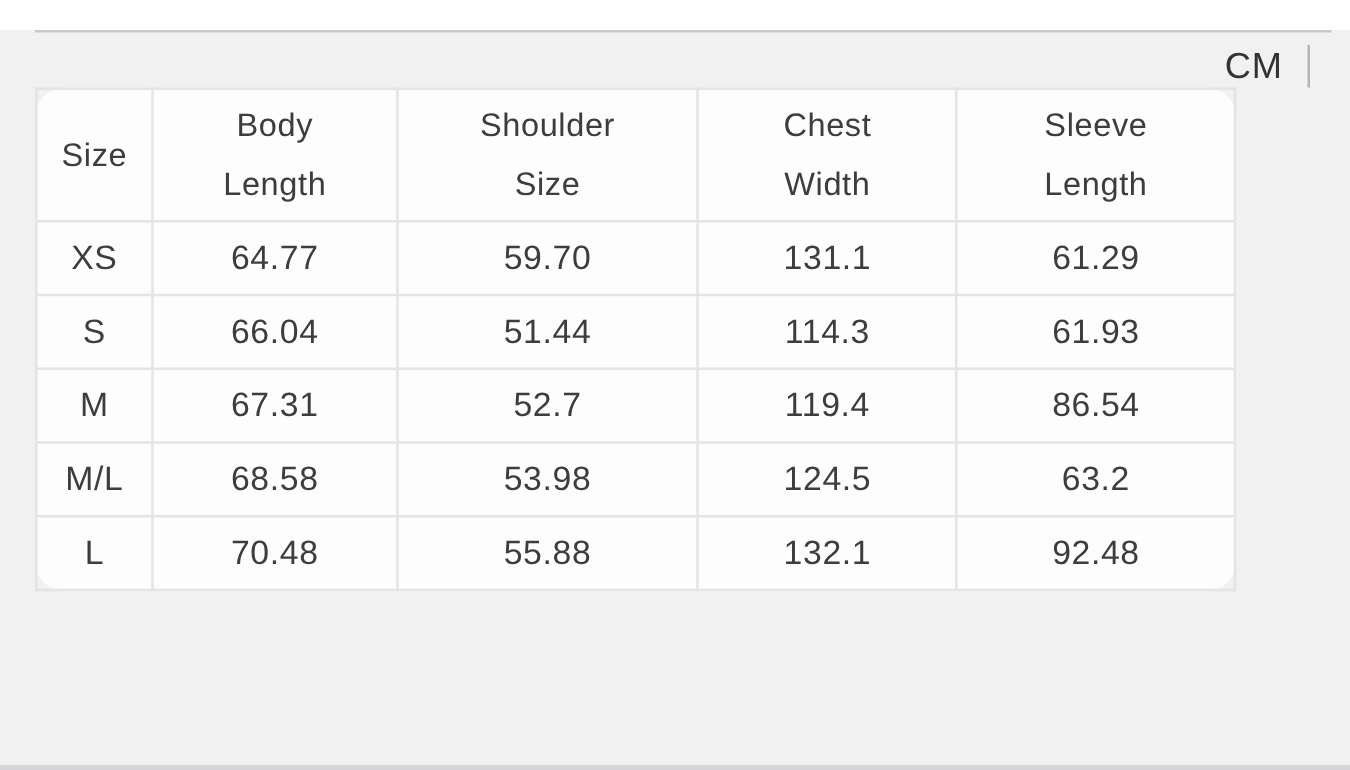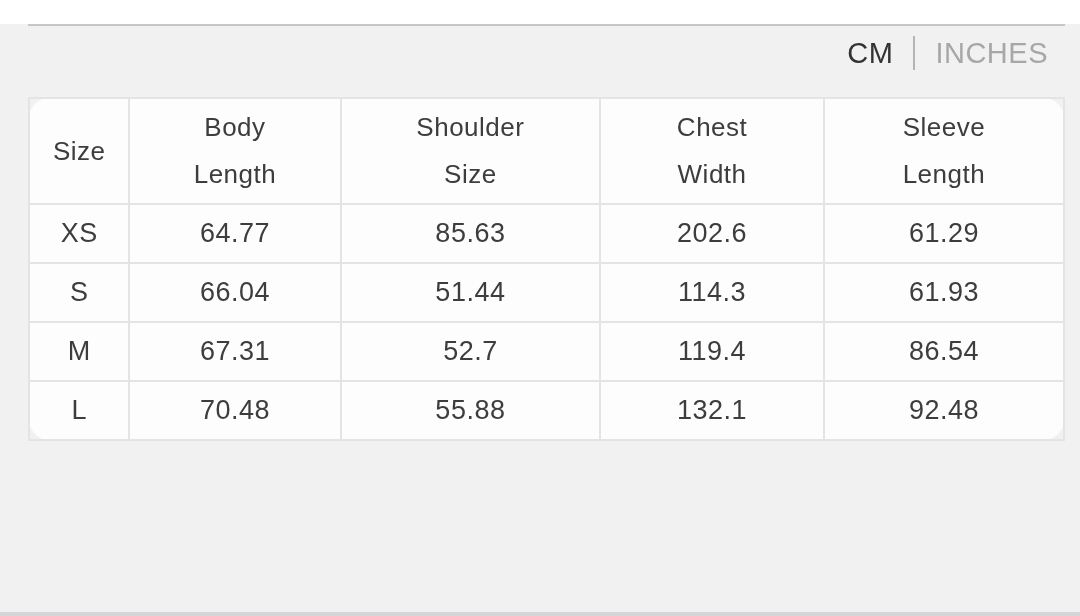--- a/index.html
+++ b/index.html
@@ -46,22 +46,22 @@
   }
   .unit-btn.selected { color: var(--selected-unit, #333333); }
   .unit-btn.unselected { color: var(--unselected-unit, #a7a7a7); }
   .unit-divider {
     width: 2px;
     height: 34px;
     background: var(--toggle-divider, #b5b5b5);
   }
   table.size-chart {
     position: absolute;
-    left: 28px; top: 97px;
-    width: 1037px;
+    left: 28px; top: 70px;
+    width: 961px;
     border-collapse: collapse;
     background: var(--cell-bg, #fdfdfd);
     table-layout: fixed;
     border-radius: 24px;
   }
   table.size-chart th,
   table.size-chart td {
     border: 2px solid var(--grid, #e4e4e4);
     text-align: center;
     vertical-align: middle;
@@ -89,21 +89,20 @@
 </style>
 </head>
 <body>
 
 <div class="top-white"></div>
 <div class="top-divider"></div>
 
 <div class="unit-toggle">
   <button class="unit-btn selected">CM</button>
   <span class="unit-divider"></span>
-  <button class="unit-btn unselected">INCHES</button>
 </div>
 
 <table class="size-chart">
   <colgroup>
       <col style="width: 9.7%;">
       <col style="width: 20.4%;">
       <col style="width: 25.1%;">
       <col style="width: 21.6%;">
       <col style="width: 23.2%;">
     </colgroup>
@@ -117,39 +116,46 @@
         <th>Chest
 Width</th>
         <th>Sleeve
 Length</th>
       </tr>
   </thead>
   <tbody>
       <tr>
         <td>XS</td>
         <td>64.77</td>
-        <td>85.63</td>
-        <td>202.6</td>
+        <td>59.70</td>
+        <td>131.1</td>
         <td>61.29</td>
       </tr>
       <tr>
         <td>S</td>
         <td>66.04</td>
         <td>51.44</td>
         <td>114.3</td>
         <td>61.93</td>
       </tr>
       <tr>
         <td>M</td>
         <td>67.31</td>
         <td>52.7</td>
         <td>119.4</td>
         <td>86.54</td>
       </tr>
       <tr>
+        <td>M/L</td>
+        <td>68.58</td>
+        <td>53.98</td>
+        <td>124.5</td>
+        <td>63.2</td>
+      </tr>
+      <tr>
         <td>L</td>
         <td>70.48</td>
         <td>55.88</td>
         <td>132.1</td>
         <td>92.48</td>
       </tr>
     </tbody>
 </table>
 
 <div class="bottom-strip"></div>

